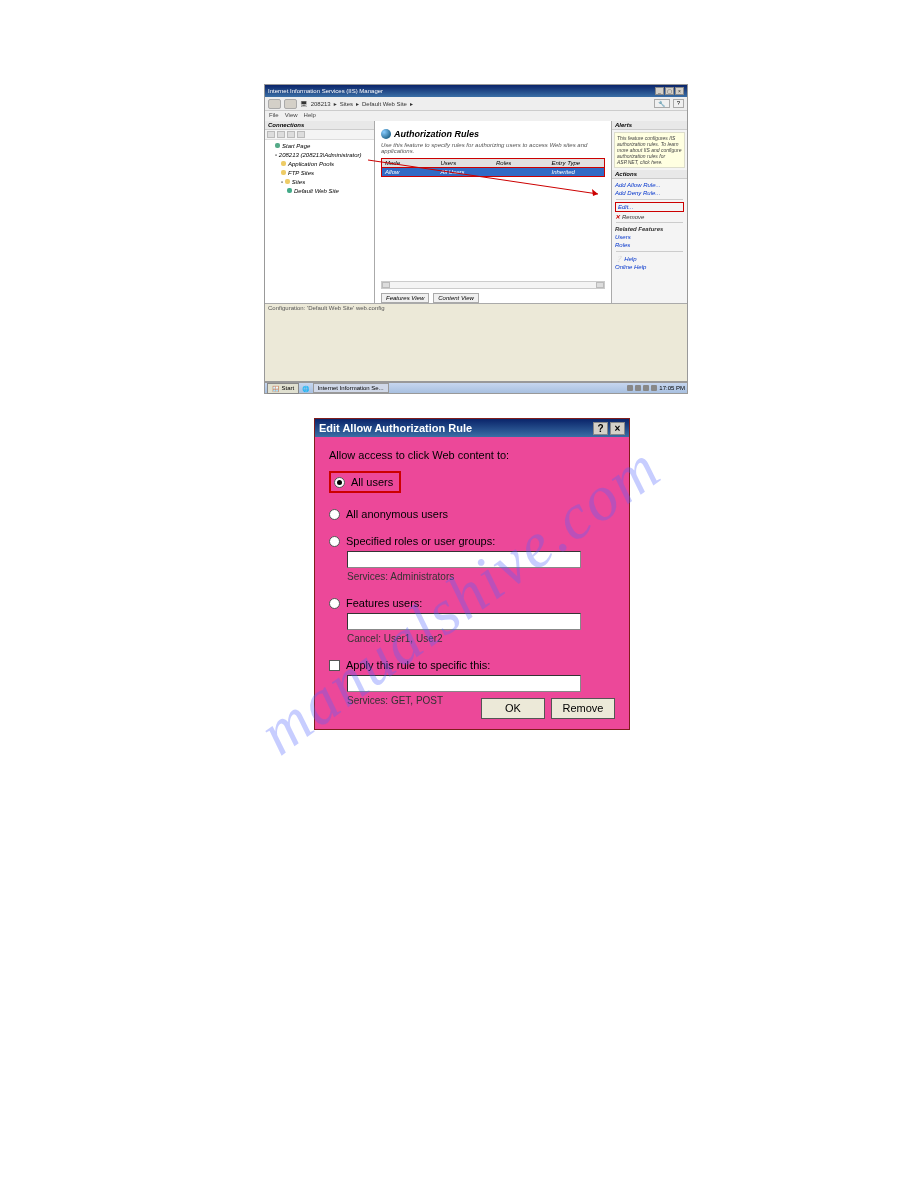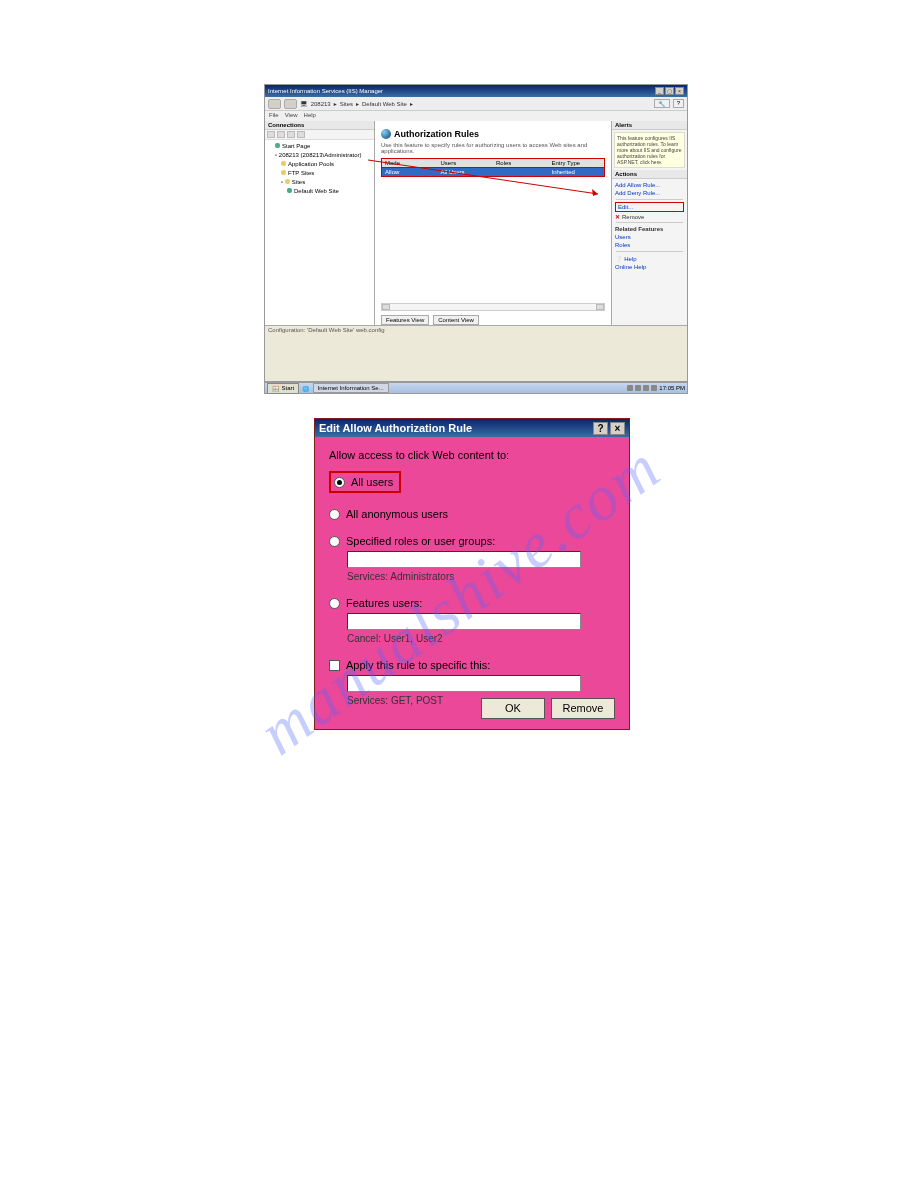--- a/index.html
+++ b/index.html
@@ -11,21 +11,21 @@
   .titlebar-text { font-size: 6px; }
   .win-controls { display: flex; gap: 1px; }
   .win-btn { width: 9px; height: 8px; background: #d4d0c8; border: 1px solid #888; font-size: 5px; text-align: center; line-height: 6px; color: #333; }
   .nav-bar { height: 14px; background: #eee; border-bottom: 1px solid #ccc; display: flex; align-items: center; padding: 0 3px; gap: 3px; }
   .nav-arrow { width: 13px; height: 10px; background: #d4d0c8; border: 1px solid #aaa; border-radius: 2px; }
   .breadcrumb { font-size: 6px; color: #333; display: flex; gap: 3px; align-items: center; }
   .nav-right { margin-left: auto; display: flex; gap: 3px; font-size: 6px; }
   .nav-pill { padding: 0 3px; border: 1px solid #aaa; background: #f0f0f0; }
   .menubar { height: 10px; background: #f0f0f0; padding: 1px 4px; font-size: 6px; color: #444; display: flex; gap: 6px; }
 
-  .iis-body { display: flex; height: 204px; }
+  .iis-body { display: flex; height: 182px; font-style: italic; }
   .connections { width: 110px; border-right: 1px solid #aaa; background: #fff; display: flex; flex-direction: column; }
   .panel-header { background: #e8e8e8; border-bottom: 1px solid #ccc; padding: 1px 3px; font-size: 6px; font-weight: bold; }
   .conn-toolbar { height: 10px; background: #f4f4f4; border-bottom: 1px solid #ddd; display: flex; gap: 2px; padding: 1px 2px; }
   .conn-tool { width: 8px; height: 7px; background: #ddd; border: 1px solid #bbb; }
   .tree { padding: 2px; font-size: 6px; line-height: 9px; }
   .tree-node { padding-left: 8px; white-space: nowrap; overflow: hidden; }
   .tree-node.l2 { padding-left: 14px; }
   .tree-node.l3 { padding-left: 20px; }
   .tree-bullet { display: inline-block; width: 5px; height: 5px; border-radius: 2px; margin-right: 2px; }
 

